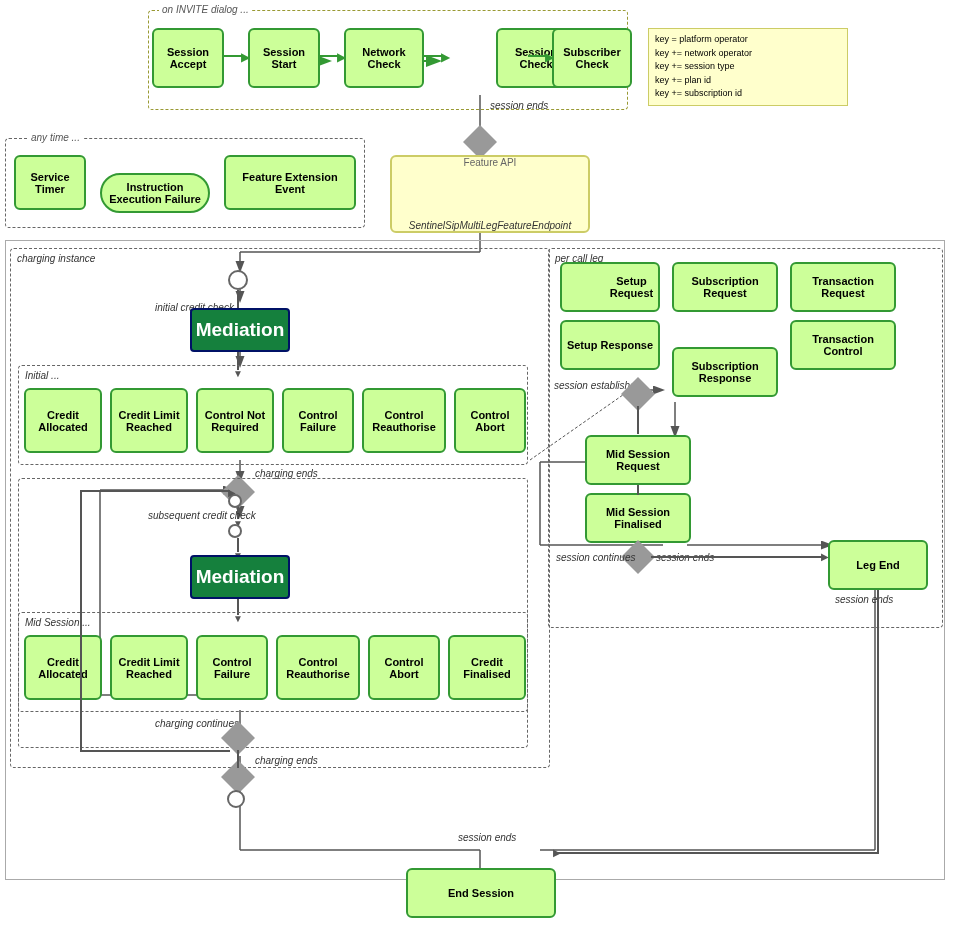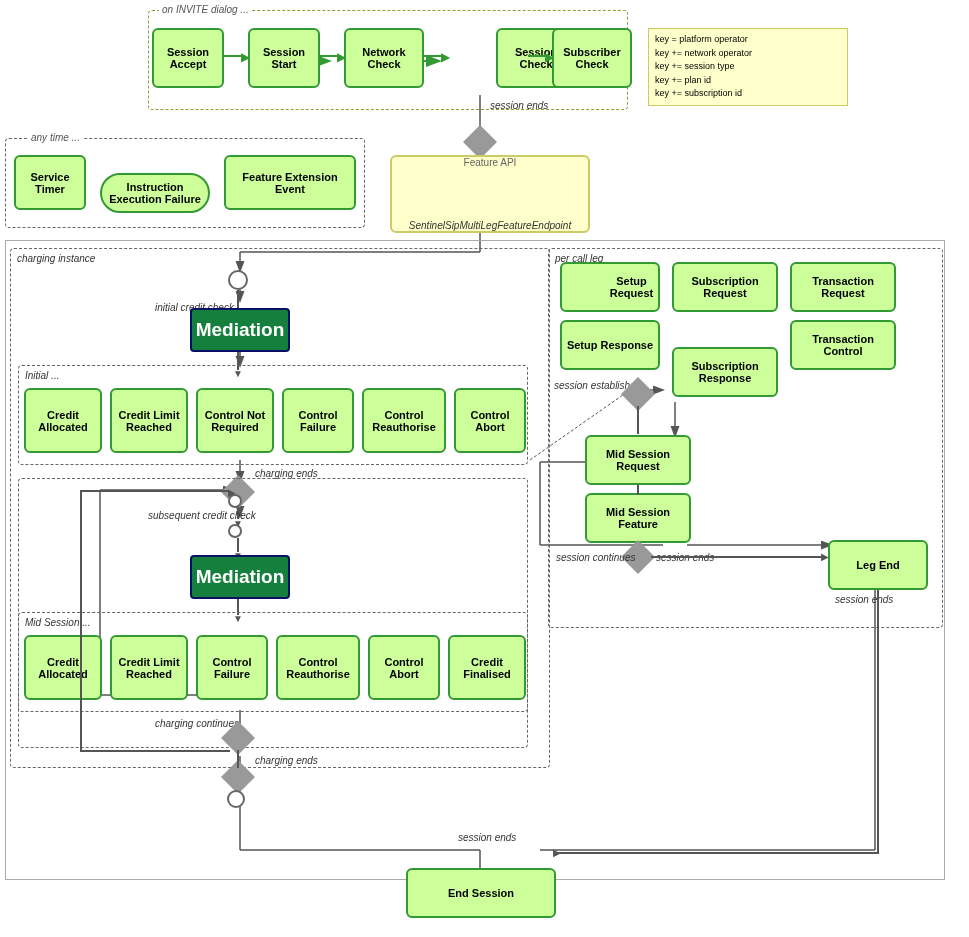--- a/index.html
+++ b/index.html
@@ -399,21 +399,21 @@
 
   <div class="diamond" style="left:626px; top:382px;"></div>
 
   <div style="position:absolute; left:637px; top:406px; width:2px; height:28px; background:#555;"></div>
   <div style="position:absolute; left:633px; top:432px; color:#555; font-size:10px;">▼</div>
 
   <div class="green-box" style="left:585px; top:435px; width:106px; height:50px;">Mid Session
 Request</div>
 
   <div class="green-box" style="left:585px; top:493px; width:106px; height:50px;">Mid Session
-Feature</div>
+Finalised</div>
 
   <div style="position:absolute; left:637px; top:485px; width:2px; height:10px; background:#555;"></div>
 
   <div style="position:absolute; left:637px; top:543px; width:2px; height:18px; background:#555;"></div>
   <div style="position:absolute; left:633px; top:560px; color:#555; font-size:10px;">▼</div>
 
   <div class="diamond" style="left:626px; top:545px;"></div>
 
   <div class="label" style="left:556px; top:552px;">session
 continues</div>

